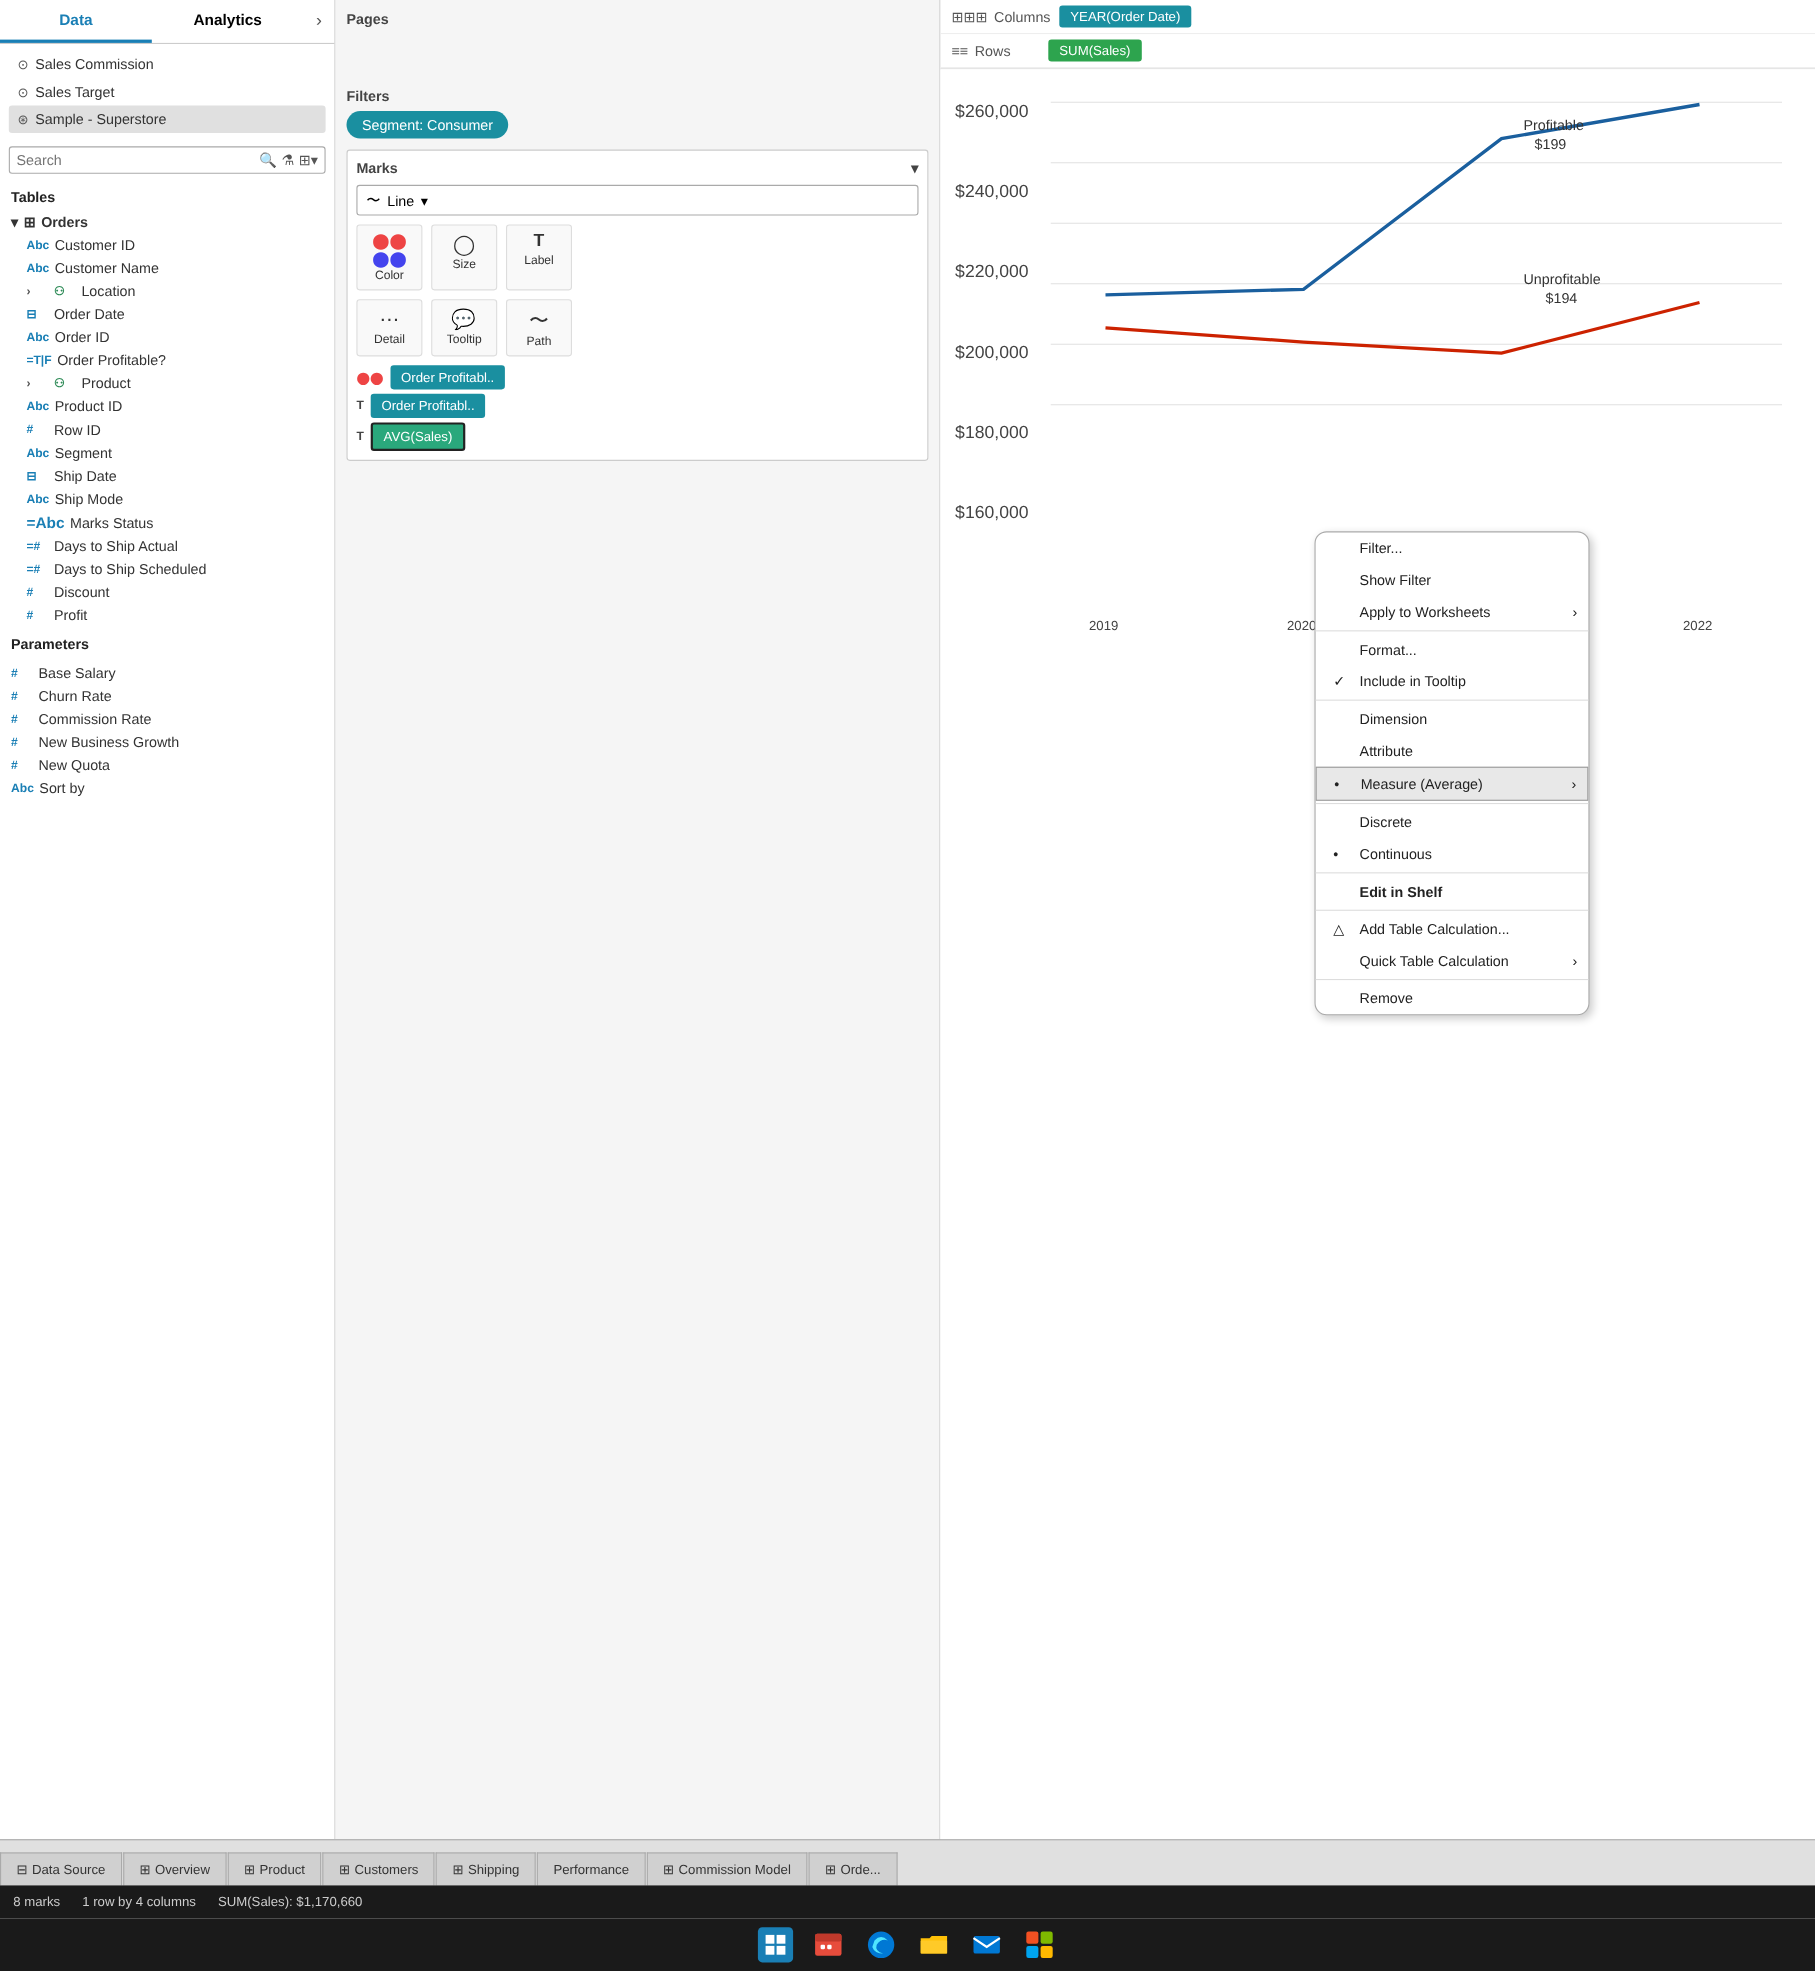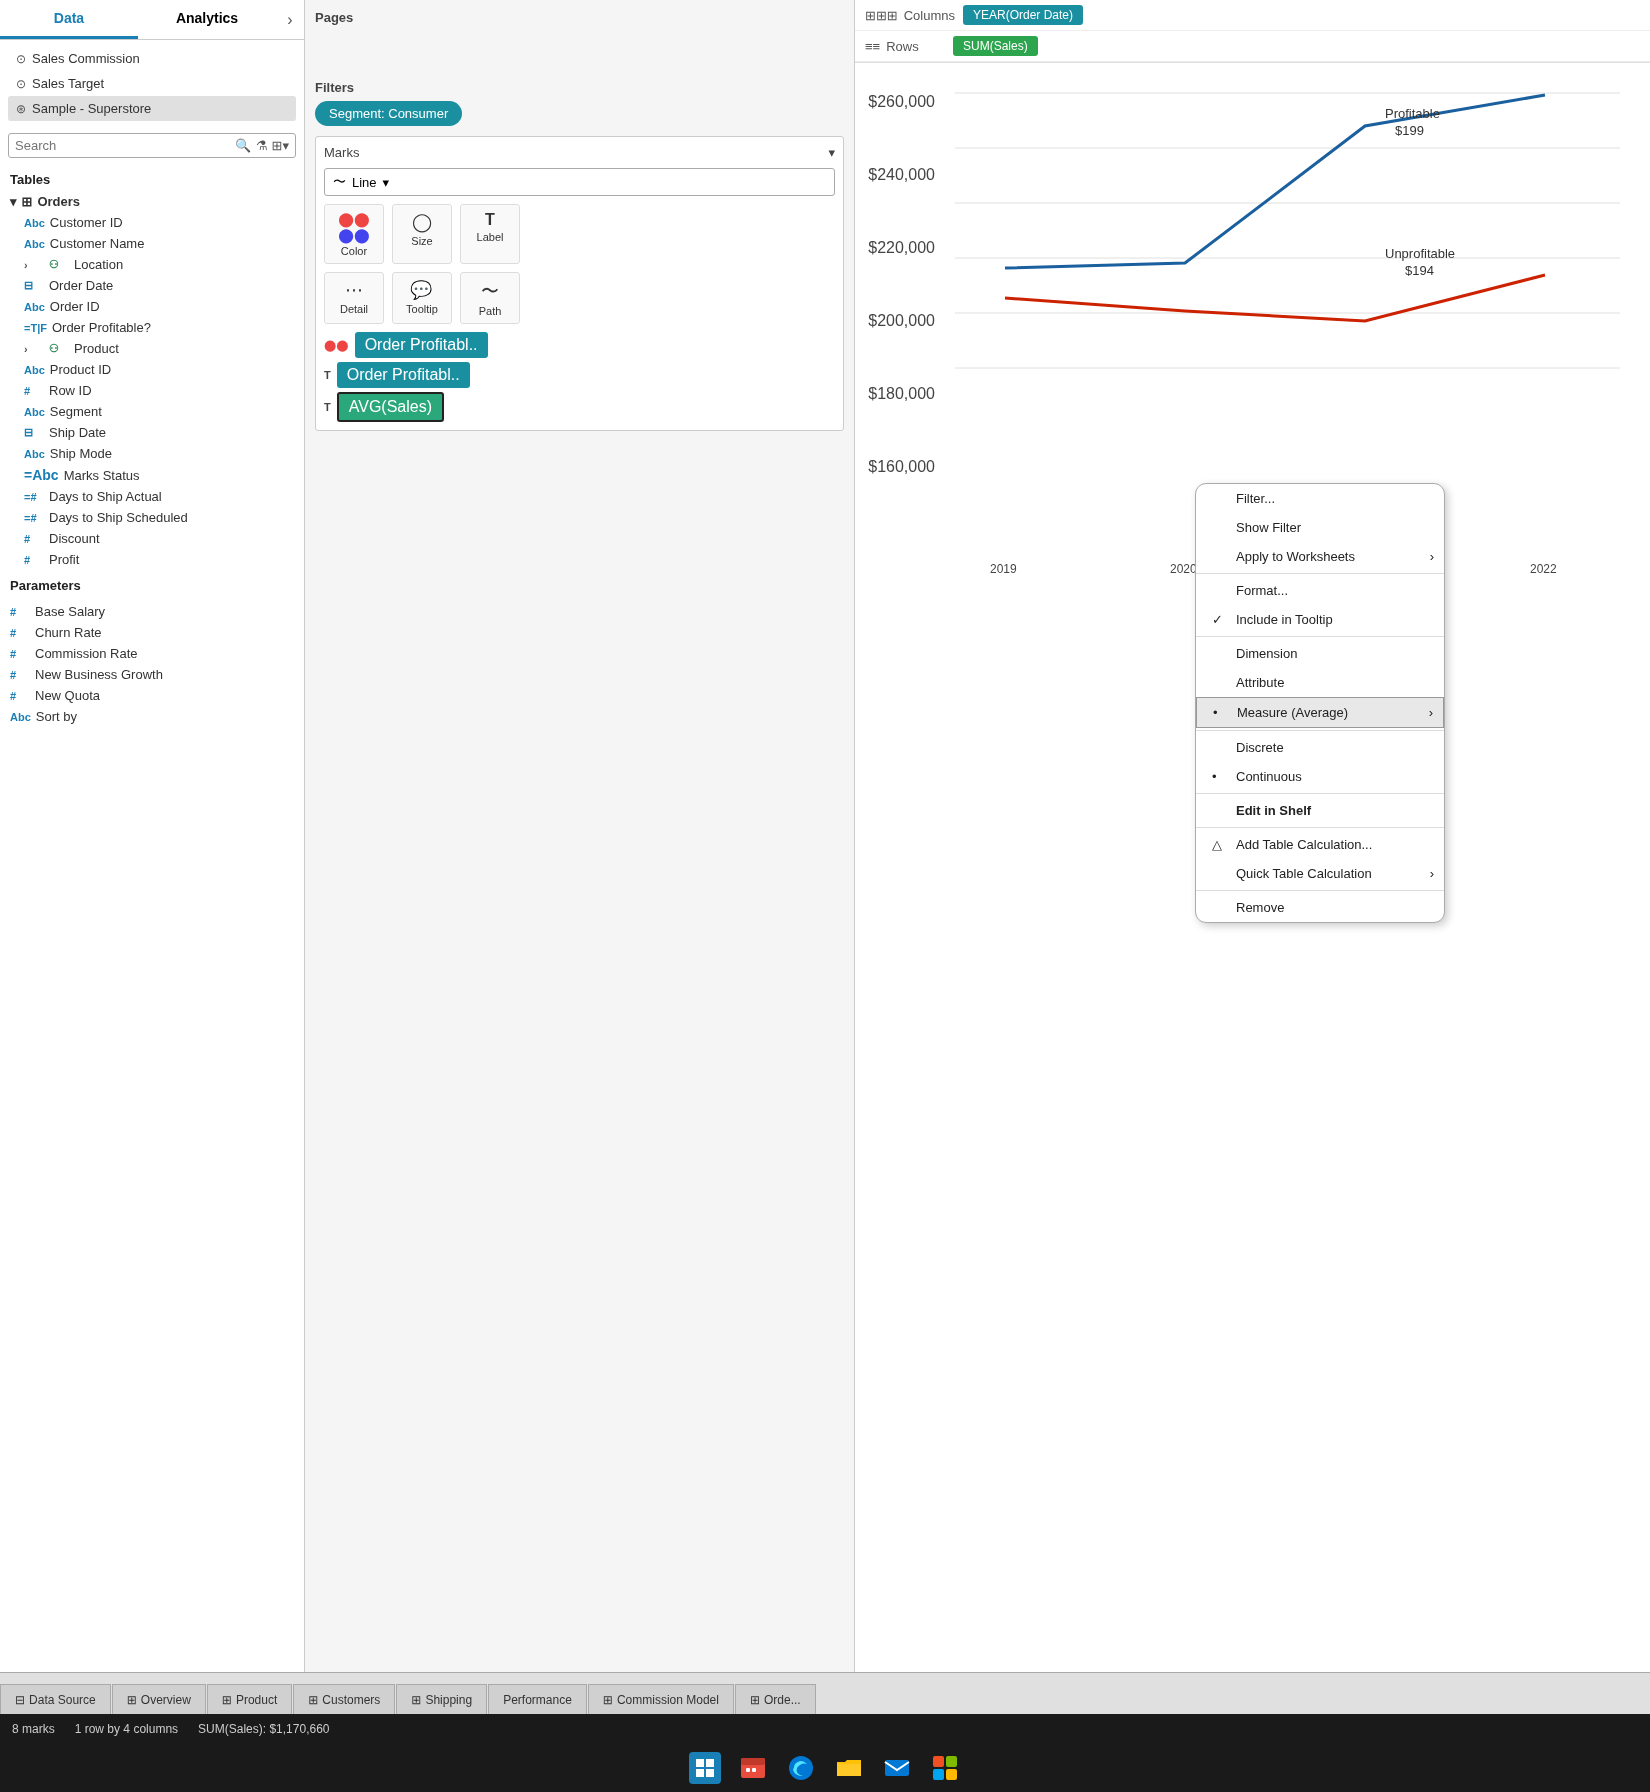--- a/index.html
+++ b/index.html
@@ -38,29 +38,29 @@
 
     
     .middle-panel { width: 550px; background: #f5f5f5; border-right: 1px solid #ccc; display: flex; flex-direction: column; flex-shrink: 0; padding: 10px; gap: 10px; }
     .section-box { background: #f5f5f5; }
     .section-label { font-size: 13px; font-weight: 600; color: #444; margin-bottom: 6px; }
     .pages-box { height: 60px; }
     .filters-box { }
     .filter-chip { background: #1a8fa0; color: #fff; border-radius: 20px; padding: 5px 14px; font-size: 13px; display: inline-block; cursor: pointer; }
 
     .marks-box { background: #fff; border: 1px solid #ccc; border-radius: 3px; padding: 8px; }
-    .marks-header { display: flex; align-items: center; justify-content: space-between; margin-bottom: 8px; font-size: 13px; font-weight: 400; color: #444; }
+    .marks-header { display: flex; align-items: center; justify-content: space-between; margin-bottom: 8px; font-size: 13px; font-weight: 700; color: #444; }
     .marks-dropdown { display: flex; align-items: center; gap: 6px; border: 1px solid #aaa; border-radius: 3px; padding: 4px 8px; background: #fff; font-size: 13px; cursor: pointer; }
     .marks-buttons { display: flex; gap: 8px; margin-bottom: 8px; }
     .mark-btn { display: flex; flex-direction: column; align-items: center; gap: 2px; padding: 6px 12px; border: 1px solid #ddd; border-radius: 3px; background: #f9f9f9; cursor: pointer; font-size: 11px; color: #333; min-width: 60px; }
     .mark-btn .mark-icon { font-size: 18px; }
 
     .marks-pills { display: flex; flex-direction: column; gap: 4px; }
     .marks-pill-row { display: flex; align-items: center; gap: 6px; }
-    .pill { display: flex; align-items: center; gap: 4px; border-radius: 3px; padding: 4px 10px; font-size: 16px; cursor: pointer; }
+    .pill { display: flex; align-items: center; gap: 4px; border-radius: 3px; padding: 4px 10px; font-size: 12px; cursor: pointer; }
     .pill.teal { background: #1a8fa0; color: #fff; }
     .pill.green-selected { background: #2da44e; color: #fff; border: 2px solid #000; }
 
     
     .right-panel { flex: 1; display: flex; flex-direction: column; background: #fff; }
     .shelf-area { border-bottom: 1px solid #ddd; }
     .shelf-row { display: flex; align-items: center; gap: 8px; padding: 5px 10px; border-bottom: 1px solid #eee; }
     .shelf-label { font-size: 13px; color: #555; display: flex; align-items: center; gap: 6px; min-width: 80px; }
     .shelf-chip { background: #1a8fa0; color: #fff; border-radius: 3px; padding: 3px 10px; font-size: 12px; cursor: pointer; }
     .shelf-chip.green { background: #2da44e; }

